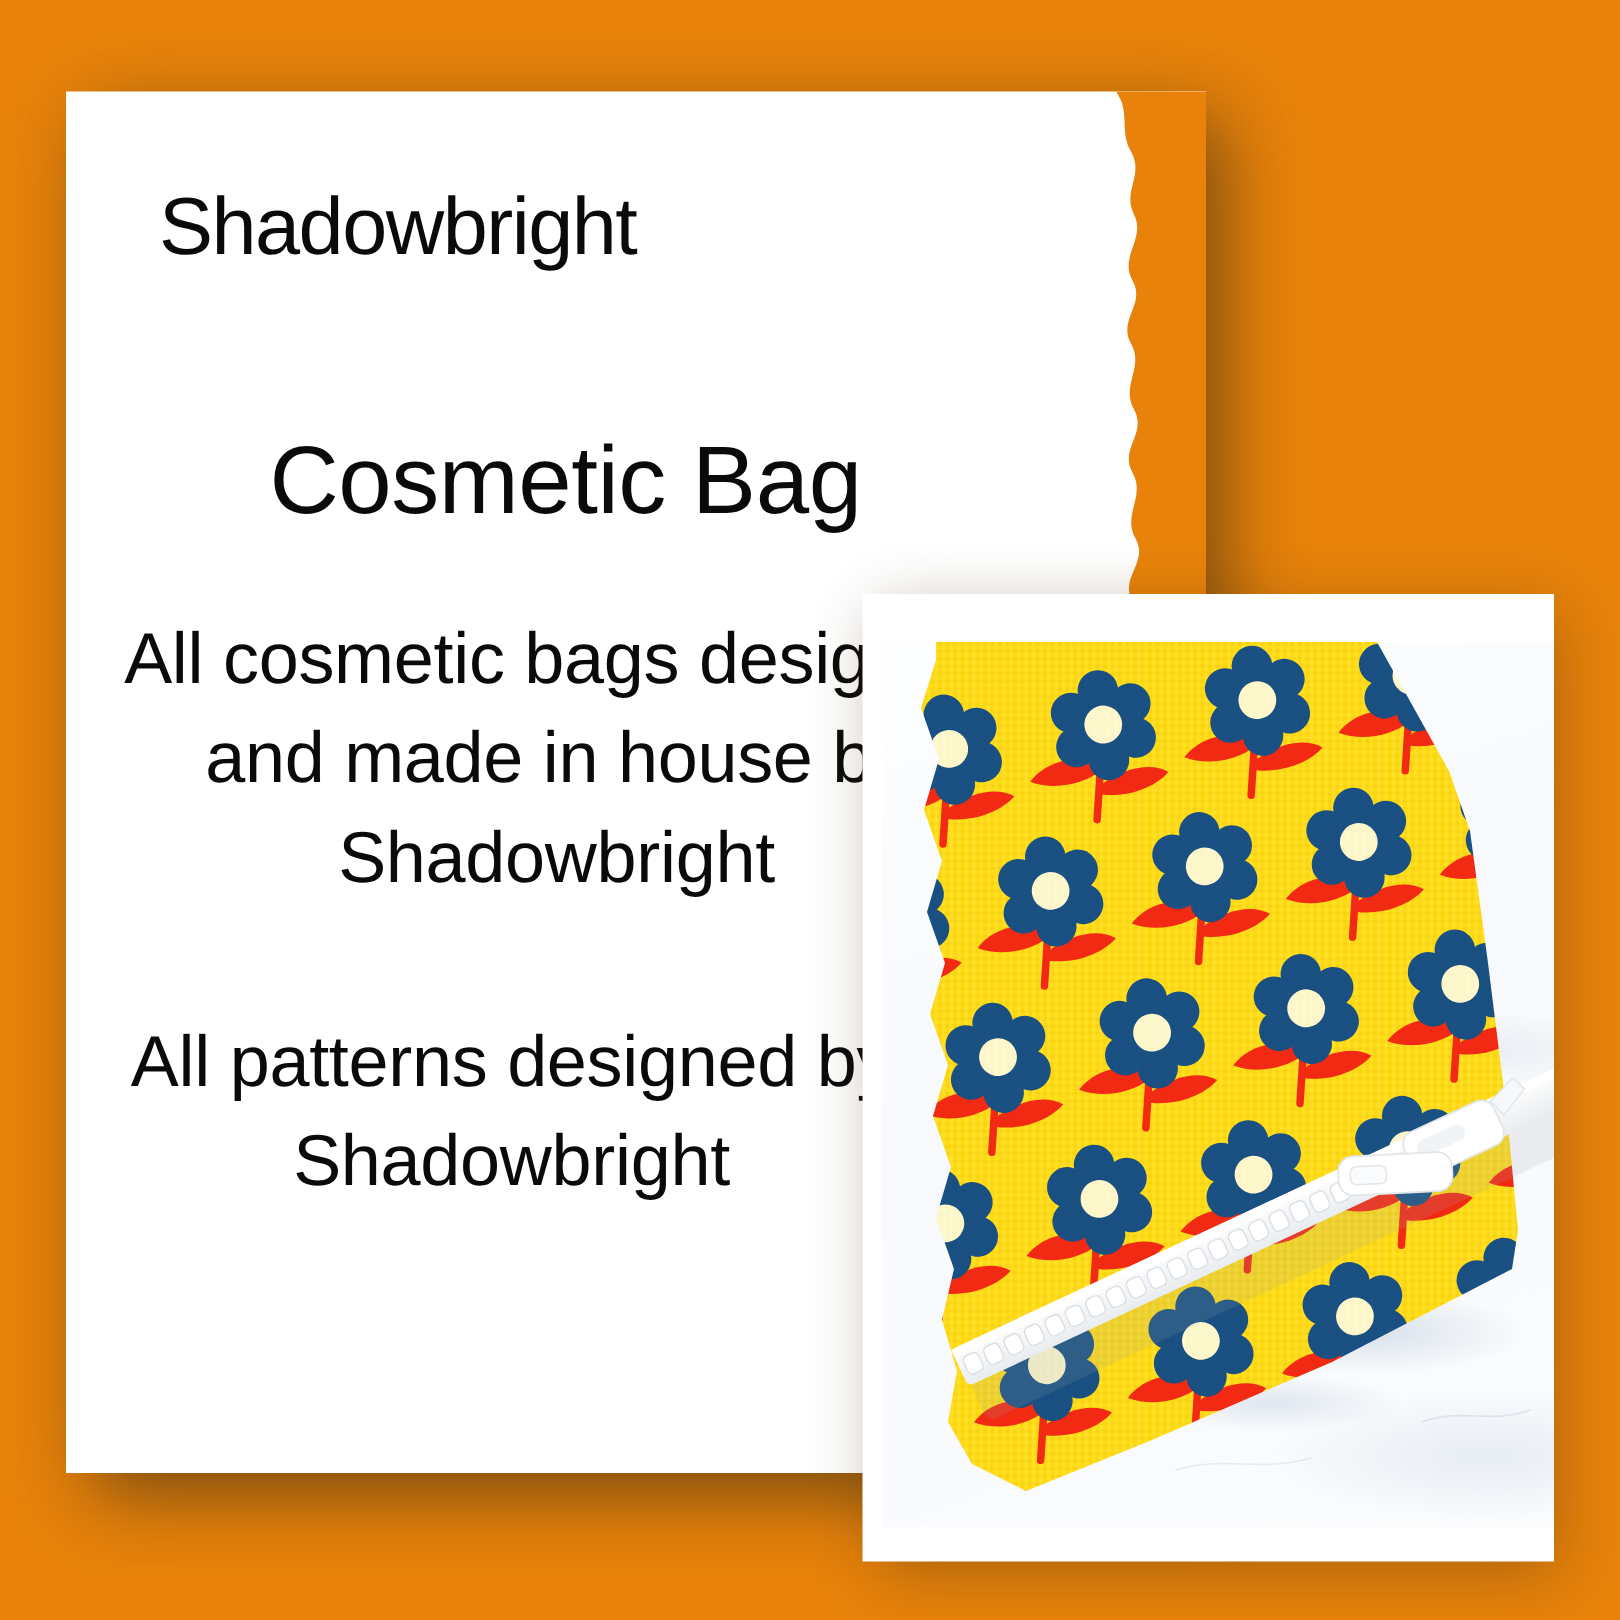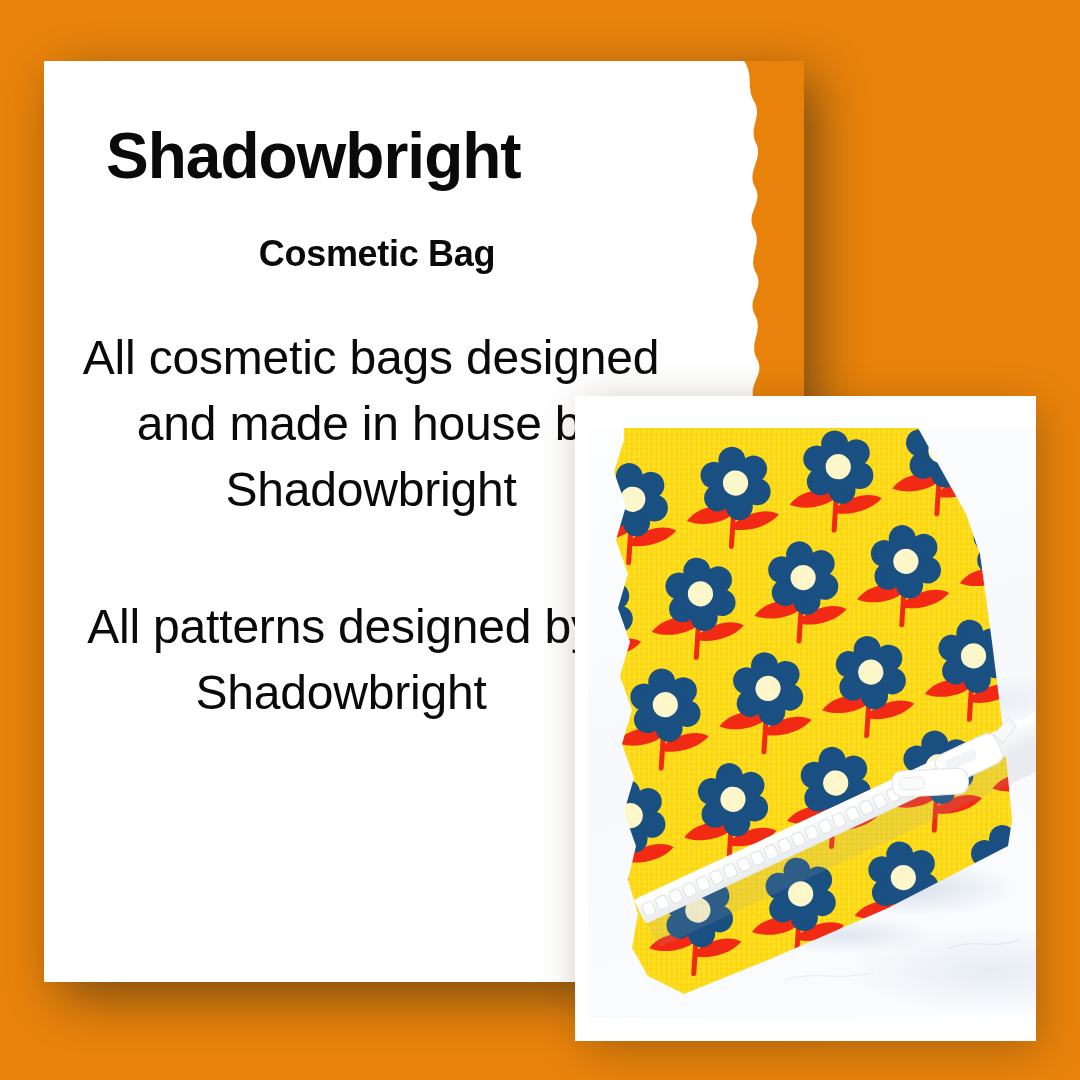--- a/index.html
+++ b/index.html
@@ -44,37 +44,37 @@
   .card-inner {
     position:absolute;
     left:0; top:0;
     width:718px; height:921px;
     display:flex; flex-direction:column;
     align-items:center;
     padding-top:28px;
   }
 
   #page-title {
-    font-size:64px;
-    font-weight:700;
+    font-size:54px;
+    font-weight:400;
     letter-spacing:-1.0px;
     color:#0a0a0a;
     line-height:1.06;
     margin-top:34px;
     margin-left:8px;
     align-self:flex-start;
     padding-left:54px;
   }
 
   #product-subtitle {
-    font-size:36px;
-    font-weight:700;
+    font-size:64px;
+    font-weight:400;
     color:#0a0a0a;
     letter-spacing:-0.3px;
-    margin-top:42px;
+    margin-top:103px;
     margin-left:-52px;
   }
 
   .body-block {
     font-size:48px;
     font-weight:400;
     color:#0a0a0a;
     line-height:1.38;
     text-align:center;
     letter-spacing:-0.2px;

